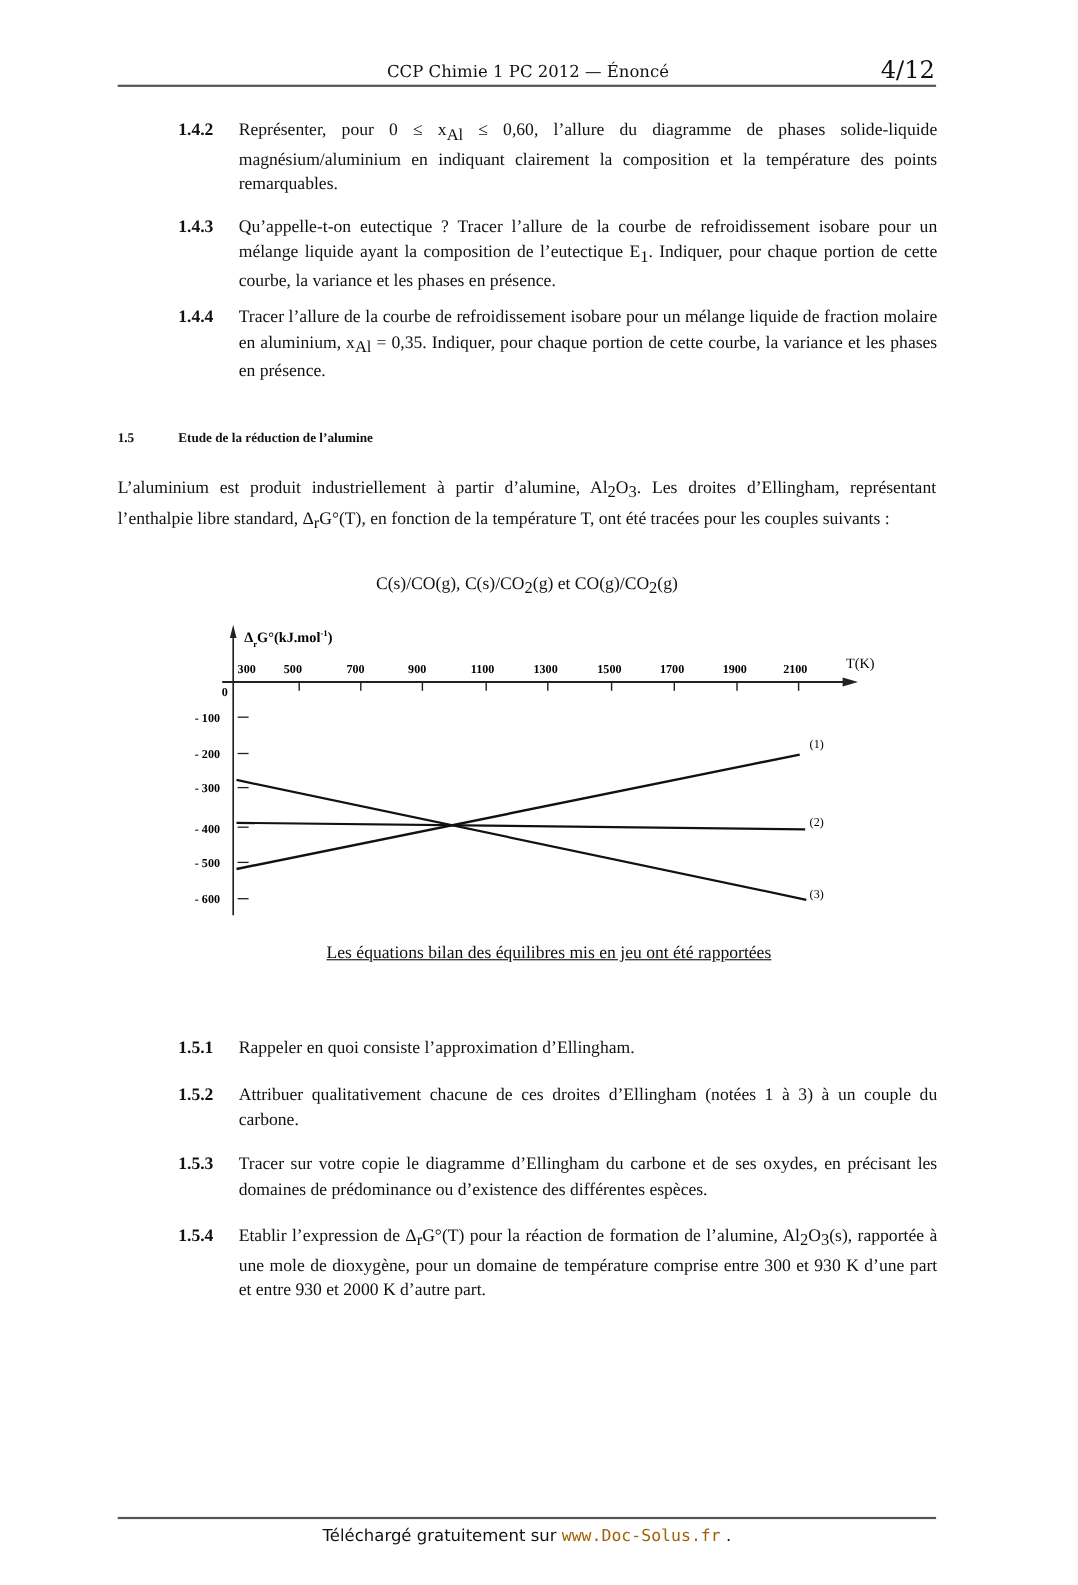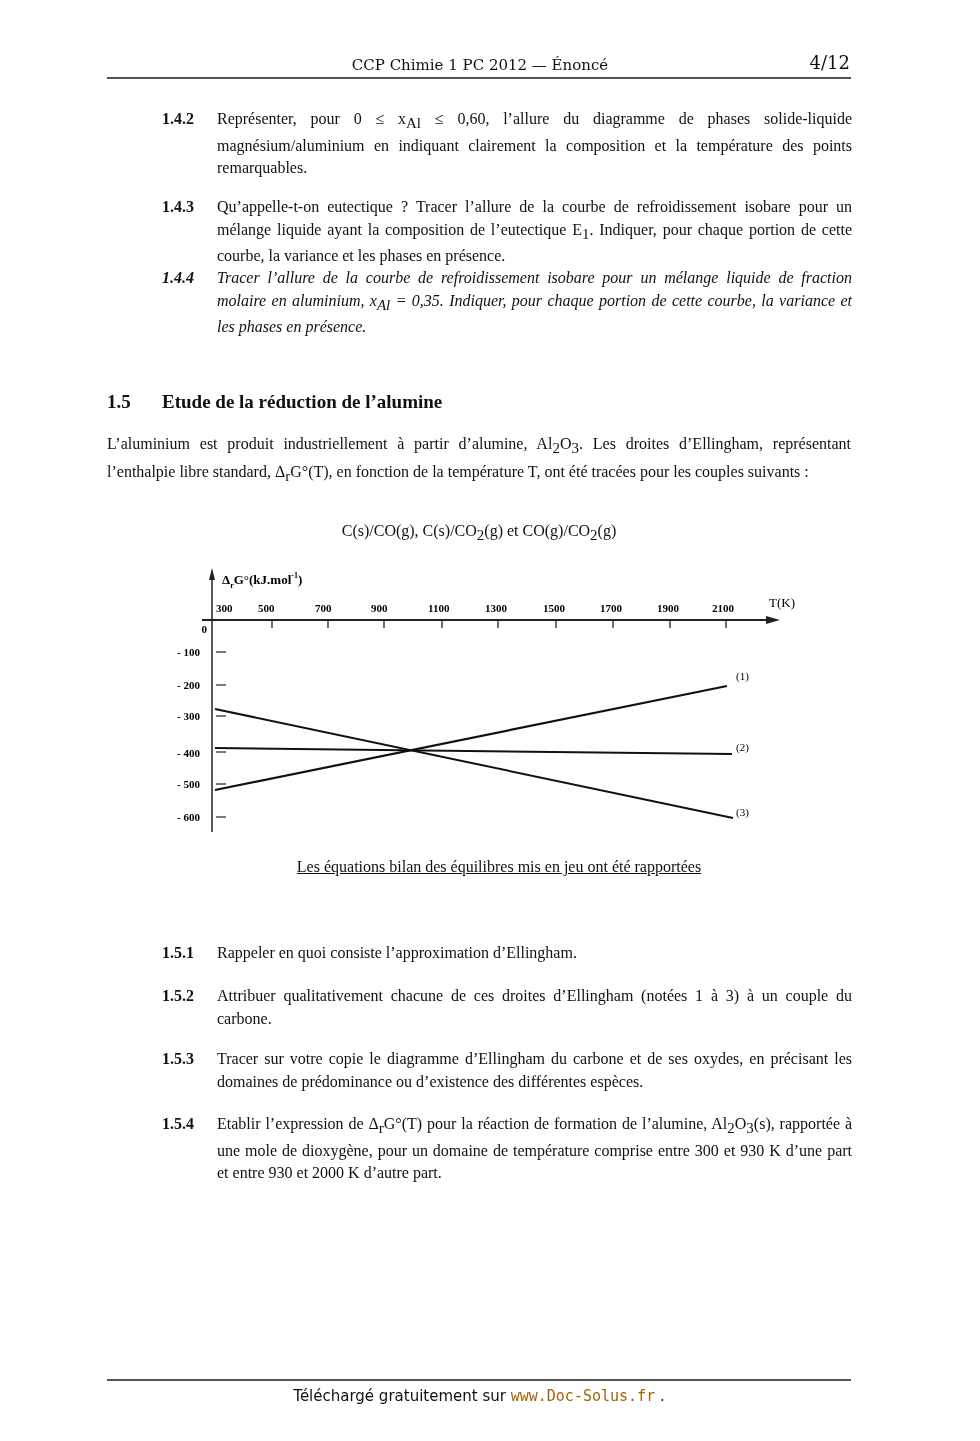--- a/index.html
+++ b/index.html
@@ -1,25 +1,25 @@
 <!DOCTYPE html>
 <html><head>
 <meta charset="utf-8">
 <style>
   html, body { margin: 0; padding: 0; background: #ffffff; }
   body { width: 980px; height: 1441px; position: relative; overflow: hidden;
          font-family: "Liberation Serif", "DejaVu Serif", serif; color: #111; }
   .abs { position: absolute; }
   .header-title { left: 0; width: 960px; top: 56px; text-align: center; font-size: 15px; font-family: "DejaVu Serif", serif; }
-  .header-page { right: 130px; top: 52px; font-size: 18px; font-family: "DejaVu Serif", serif; }
+  .header-page { right: 130px; top: 52px; font-size: 22px; font-family: "DejaVu Serif", serif; }
   .rule { left: 107px; width: 744px; height: 2px; background: #555; }
   .q { left: 162px; width: 690px; font-size: 16px; line-height: 22.5px; }
   .q .num { position: absolute; left: 0; top: 0; font-weight: bold; }
   .q .txt { margin-left: 55px; text-align: justify; }
-  .sec { left: 107px; top: 391px; font-size: 19px; font-weight: bold; }
+  .sec { left: 107px; top: 391px; font-size: 12px; font-weight: bold; }
   .sec .sec-title { position: absolute; left: 55px; white-space: nowrap; }
   .para { left: 107px; width: 744px; top: 432px; font-size: 16px; line-height: 24px; text-align: justify; }
   .couples { left: 0; width: 958px; top: 522px; text-align: center; font-size: 16px; }
   .caption { left: 0; width: 958px; top: 856px; text-align: center; font-size: 16px; line-height: 22px; text-decoration: underline; padding-left: 20px; }
   .footer { left: 0; width: 958px; top: 1387px; text-align: center; font-size: 15px; font-family: "DejaVu Sans", sans-serif; }
   .footer .link { color: #a16207; font-family: "DejaVu Sans Mono", monospace; }
   sub { font-size: 15px; }
   .chart { left: 160px; top: 560px; }
   .chart svg text { font-family: "Liberation Serif", serif; }
 </style>
@@ -33,21 +33,21 @@
 <div class="abs q" style="top:108px;">
   <span class="num">1.4.2</span>
   <div class="txt">Représenter, pour 0 ≤ x<sub>Al</sub> ≤ 0,60, l’allure du diagramme de phases solide-liquide magnésium/aluminium en indiquant clairement la composition et la température des points remarquables.</div>
 </div>
 
 <div class="abs q" style="top:196px;">
   <span class="num">1.4.3</span>
   <div class="txt">Qu’appelle-t-on eutectique ? Tracer l’allure de la courbe de refroidissement isobare pour un mélange liquide ayant la composition de l’eutectique E<sub>1</sub>. Indiquer, pour chaque portion de cette courbe, la variance et les phases en présence.</div>
 </div>
 
-<div class="abs q" style="top:267px;font-style:italic;">
+<div class="abs q" style="top:278px;">
   <span class="num">1.4.4</span>
   <div class="txt">Tracer l’allure de la courbe de refroidissement isobare pour un mélange liquide de fraction molaire en aluminium, x<sub>Al</sub> = 0,35. Indiquer, pour chaque portion de cette courbe, la variance et les phases en présence.</div>
 </div>
 
 <div class="abs sec">
   <span>1.5</span>
   <span class="sec-title">Etude de la réduction de l’alumine</span>
 </div>
 
 <div class="abs para">L’aluminium est produit industriellement à partir d’alumine, Al<sub>2</sub>O<sub>3</sub>. Les droites d’Ellingham, représentant l’enthalpie libre standard, Δ<sub>r</sub>G°(T), en fonction de la température T, ont été tracées pour les couples suivants :</div>

